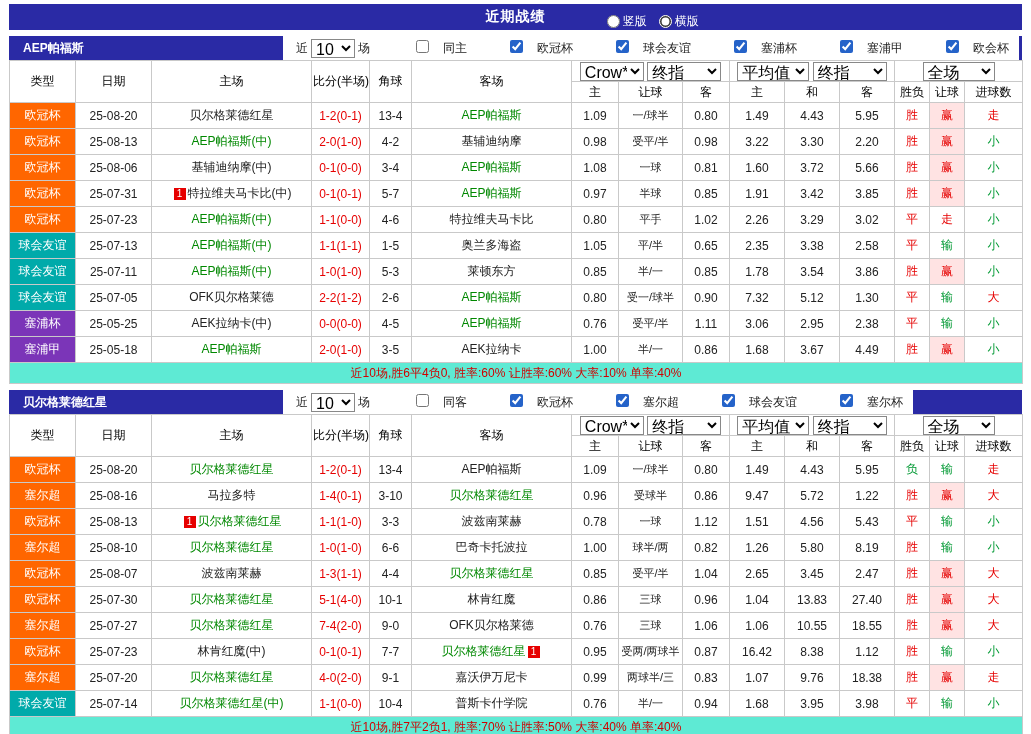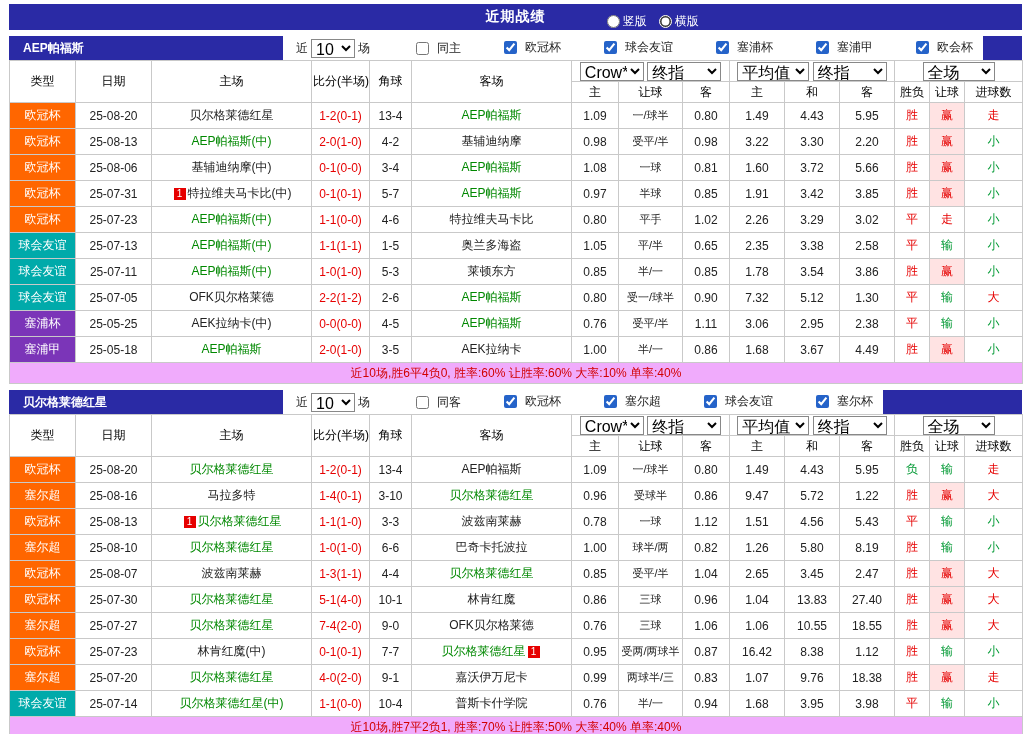--- a/index.html
+++ b/index.html
@@ -14,21 +14,21 @@
   .topbar label { color:#fff; display:flex; align-items:center; gap:3px; cursor:pointer; }
   .topbar input[type=radio]{ width:13px; height:13px; margin:0; accent-color:#fff; }
 
   
   section { margin-top:6px; }
   .sec-head { display:flex; height:24px; background:var(--c-navy,#2a2aa5); align-items:stretch; }
   .sec-head .team { width:274px; color:#fff; font-weight:bold; display:flex; align-items:center; padding-left:14px; }
   .sec-head .filters { background:#fff; display:flex; align-items:center; padding:0 10px; white-space:nowrap; }
   .sec-head .fill { flex:1; }
   .filters .lbl { margin:0 3px; }
-  .filters .flt { display:inline-flex; align-items:center; gap:8px; margin-left:7px; cursor:pointer;padding-left:36px; }
+  .filters .flt { display:inline-flex; align-items:flex-start; gap:14px; margin-left:7px; cursor:pointer;padding-left:36px; }
   .filters input[type=checkbox]{ width:13px; height:13px; margin:0; accent-color:#2563c9; }
   select { font-family:inherit; font-size:16px; height:19px; border:1px solid #888; background:#fff; }
   .cnt { width:44px; }
   .sel-provider { width:64px; }
   .sel-final { width:74px; }
   .sel-avg { width:72px; }
   .sel-full { width:72px; }
 
   
   table { border-collapse:collapse; width:100%; table-layout:fixed; }
@@ -37,21 +37,21 @@
   tbody td { height:26px; }
   td.type { color:#fff; }
   td.score { color:var(--c-red,#e60000); cursor:pointer; }
   td.hc { font-size:11px; }
   .red { color:var(--c-red,#e60000); }
   .green { color:var(--c-green,#009933); }
   td.hl { background:var(--c-highlight,#ffe3e3); }
   .team-name { color:#222; cursor:pointer; }
   .team-name.focus { color:var(--c-focus_green,#008800); }
   .badge { display:inline-block; width:12px; height:12px; line-height:12px; background:var(--c-red,#e60000); color:#fff; font-size:10px; vertical-align:middle; margin:0 2px; text-align:center; }
-  tfoot td { height:21px; color:var(--c-summary_red,#d10000); background:#f0abfc; }
+  tfoot td { height:21px; color:var(--c-summary_red,#d10000); background:#5eead4; }
 </style>
 </head>
 <body>
 
 <div class="page">
 
   <div class="topbar">
     <span class="title">近期战绩</span>
     <span class="views">
       <label>

